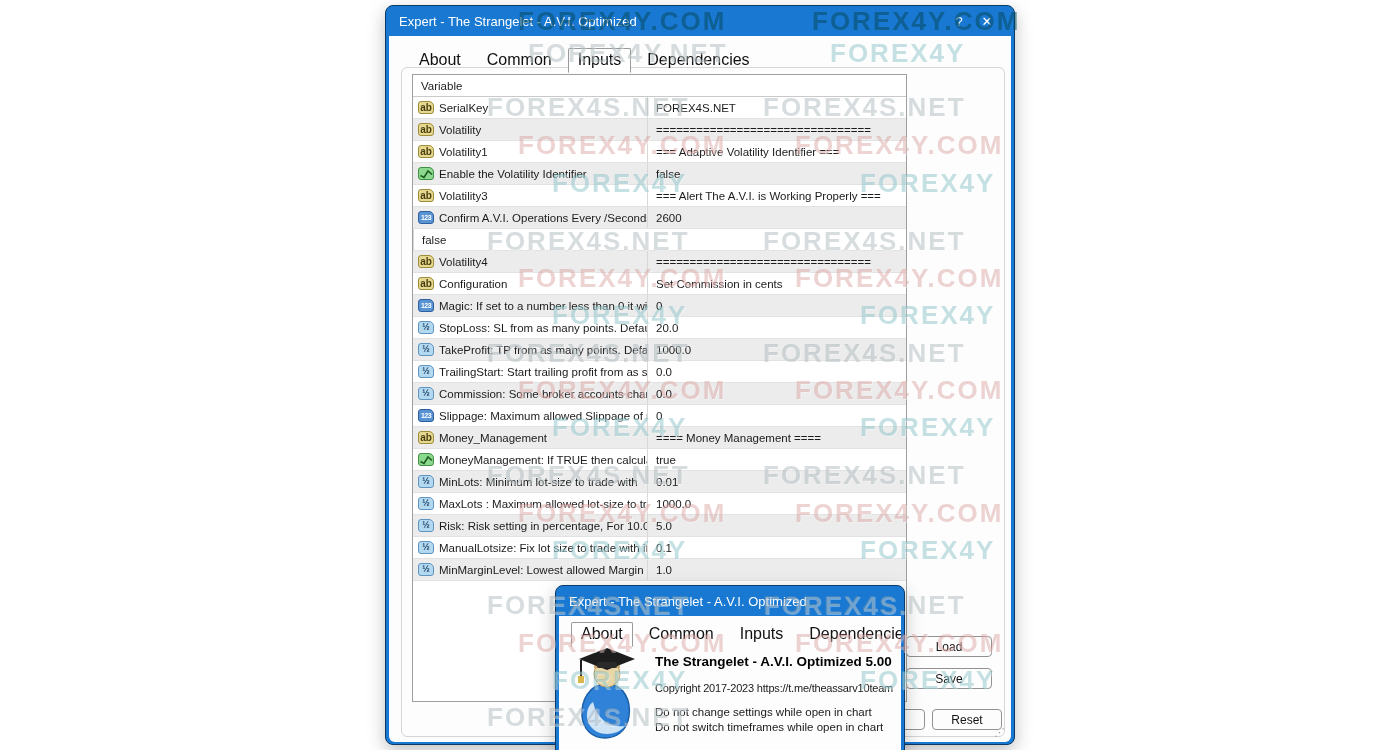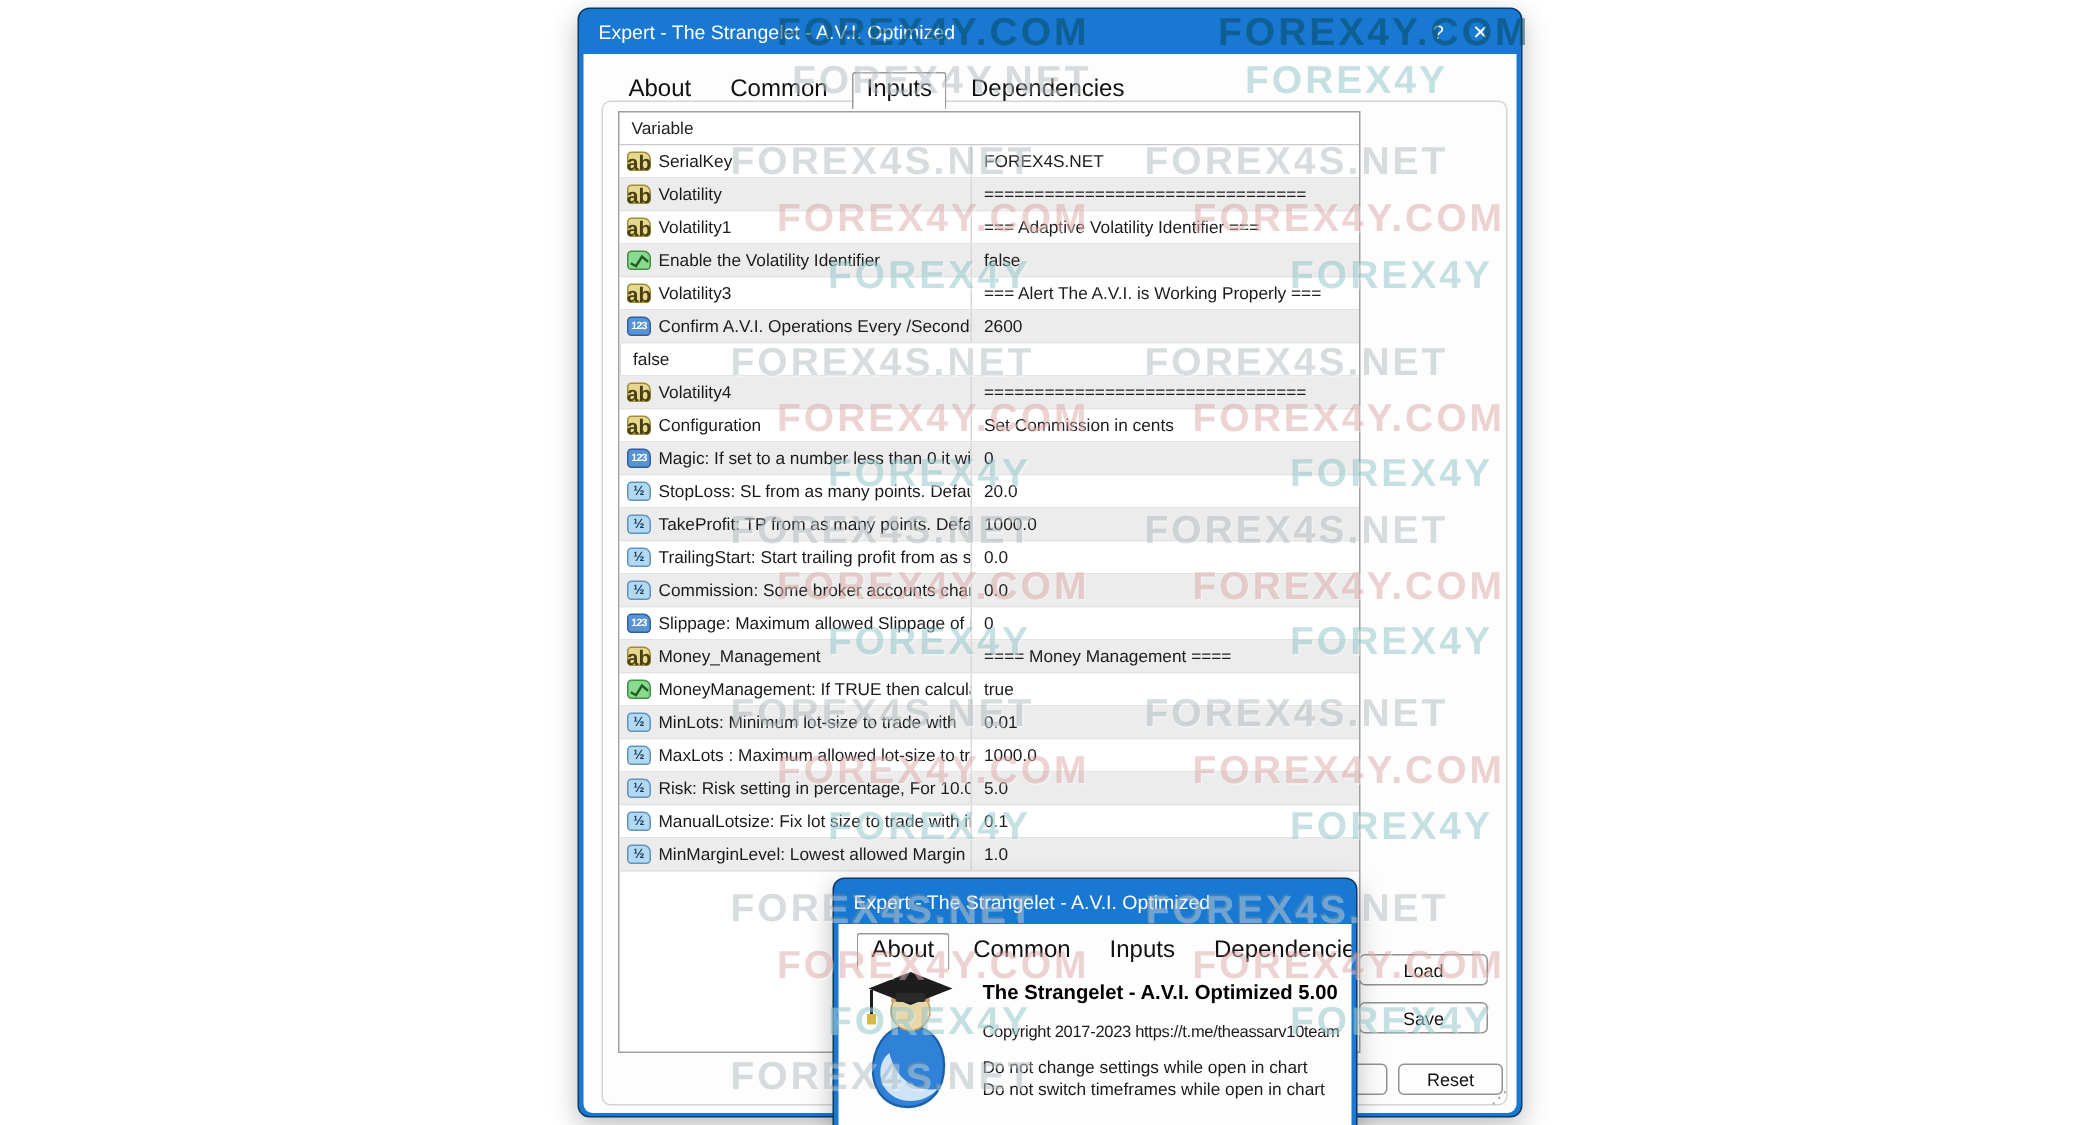--- a/index.html
+++ b/index.html
@@ -71,21 +71,21 @@
   .cell-val{
     flex:1; display:flex; align-items:center; padding:0 8px;
     border-left:1px solid #d8d8d8; white-space:nowrap; overflow:hidden;
   }
   
   .p-icon{
     flex:0 0 16px; width:16px; height:13px; border-radius:3px 5px 3px 3px;
     display:flex; align-items:center; justify-content:center;
     font-weight:bold; line-height:1; position:relative;
   }
-  .p-icon.ab{background:#e6d88e; border:1px solid #9d8c3a; color:#4a3f10; font-size:14px;}
+  .p-icon.ab{background:#e6d88e; border:1px solid #9d8c3a; color:#4a3f10; font-size:10px;}
   .p-icon.n123{background:#5893d4; border:1px solid #2f5f9e; color:#fff; font-size:7px; letter-spacing:-.5px;}
   .p-icon.half{background:#b3d9f0; border:1px solid #5f93c0; color:#173c63; font-size:9px;}
   .p-icon.chart{background:#8bd88f; border:1px solid #3f8f45;}
   .p-icon.chart svg{display:block;}
   
   .btn{
     position:absolute; height:21px; background:#fdfdfd; border:1px solid #929292;
     border-radius:4px; font-size:12px; color:#111; display:flex;
     align-items:center; justify-content:center; cursor:default;
   }

